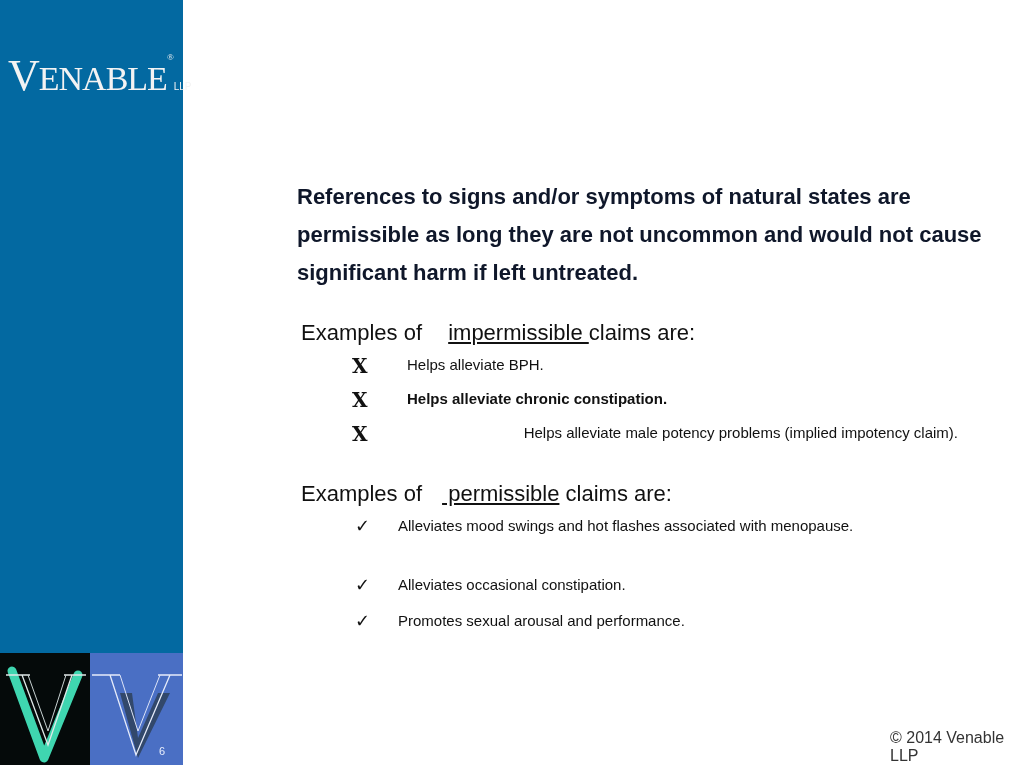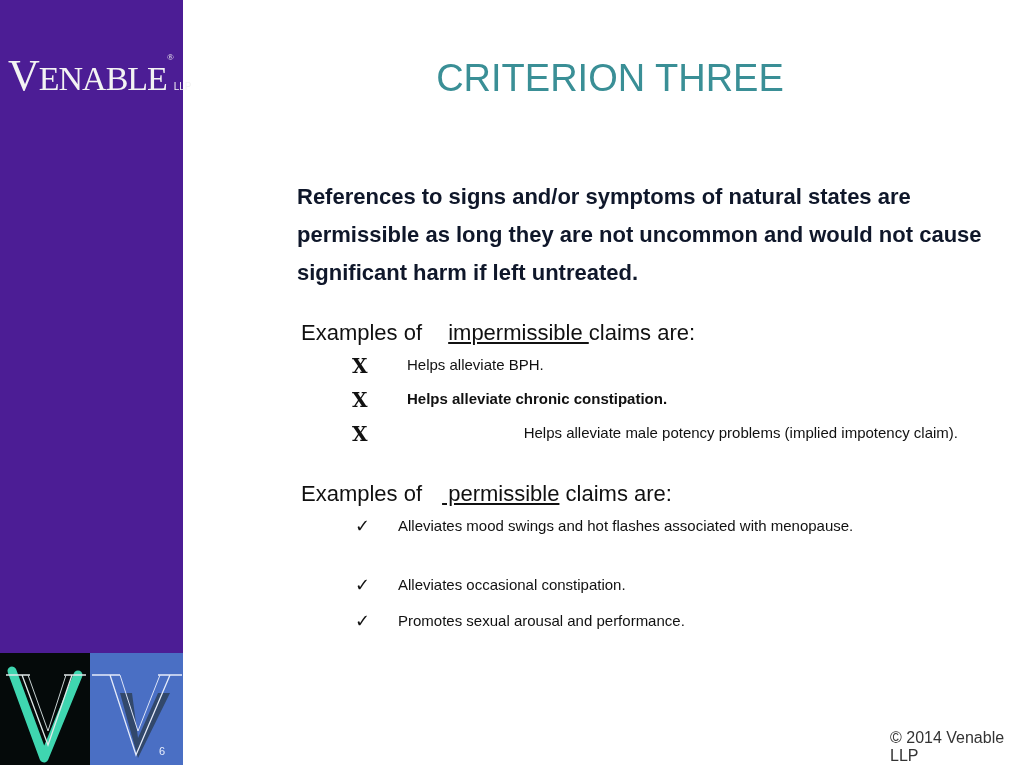--- a/index.html
+++ b/index.html
@@ -1,17 +1,17 @@
 <!DOCTYPE html>
 <html><head>
 <meta charset="utf-8">
 <style>
   html, body { margin:0; padding:0; }
   body { width:1024px; height:765px; position:relative; background:#ffffff; overflow:hidden; font-family:"Liberation Sans", sans-serif; }
-  .sidebar { position:absolute; left:0; top:0; width:183px; height:765px; background:#4c1d95;text-decoration:underline; }
+  .sidebar { position:absolute; left:0; top:0; width:183px; height:765px; background:#0369a1;text-decoration:underline; }
   .logo { position:absolute; left:8px; top:50px; color:#f3f3f3; font-family:"Liberation Serif", serif; font-size:40px; letter-spacing:-1px; white-space:nowrap; }
   .logo .big { font-size:44px; }
   .logo .sm { font-size:34px; }
   .logo .reg { font-size:9px; vertical-align:top; position:relative; top:2px; }
   .logo .llp { font-family:"Liberation Sans", sans-serif; font-size:10px; letter-spacing:0; margin-left:1px; }
   .tiles { position:absolute; left:0; top:653px; width:183px; height:112px; display:flex; }
   .tile1 { width:90px; height:112px; background:#050a0a; position:relative; overflow:hidden; }
   .tile2 { width:93px; height:112px; background:#4a6fc4; position:relative; overflow:hidden; }
   .tile svg { position:absolute; left:0; top:0; }
   .pagenum { position:absolute; right:18px; bottom:8px; color:#e8eefc; font-size:11px; }
@@ -44,21 +44,20 @@
         <path d="M30 40 L48 105 L80 40 L68 40 L48 85 L42 40 Z" fill="#2c3f55" opacity="0.8"></path>
         <path d="M2 22 L30 22 M20 22 L46 102 L80 22 M68 22 L92 22" fill="none" stroke="#e6ecfa" stroke-width="1.3"></path>
         <path d="M30 22 L48 78 L70 22" fill="none" stroke="#dde4f7" stroke-width="1"></path>
       </svg>
       <span class="pagenum">6</span>
     </div>
   </div>
 </div>
 
 <div class="title">
-  <div>CRITERION THREE</div>
 </div>
 
 <div class="lead">References to signs and/or symptoms of natural states are permissible as long they are not uncommon and would not cause significant harm if left untreated.</div>
 
 <div class="section" style="top:320px;">
   <span>Examples of </span><span class="u">impermissible </span><span>claims are:</span>
 </div>
 
 <span class="xmark" style="top:354px;">X</span>
 <div class="item" style="left:407px; top:352px;">Helps alleviate BPH.</div>

